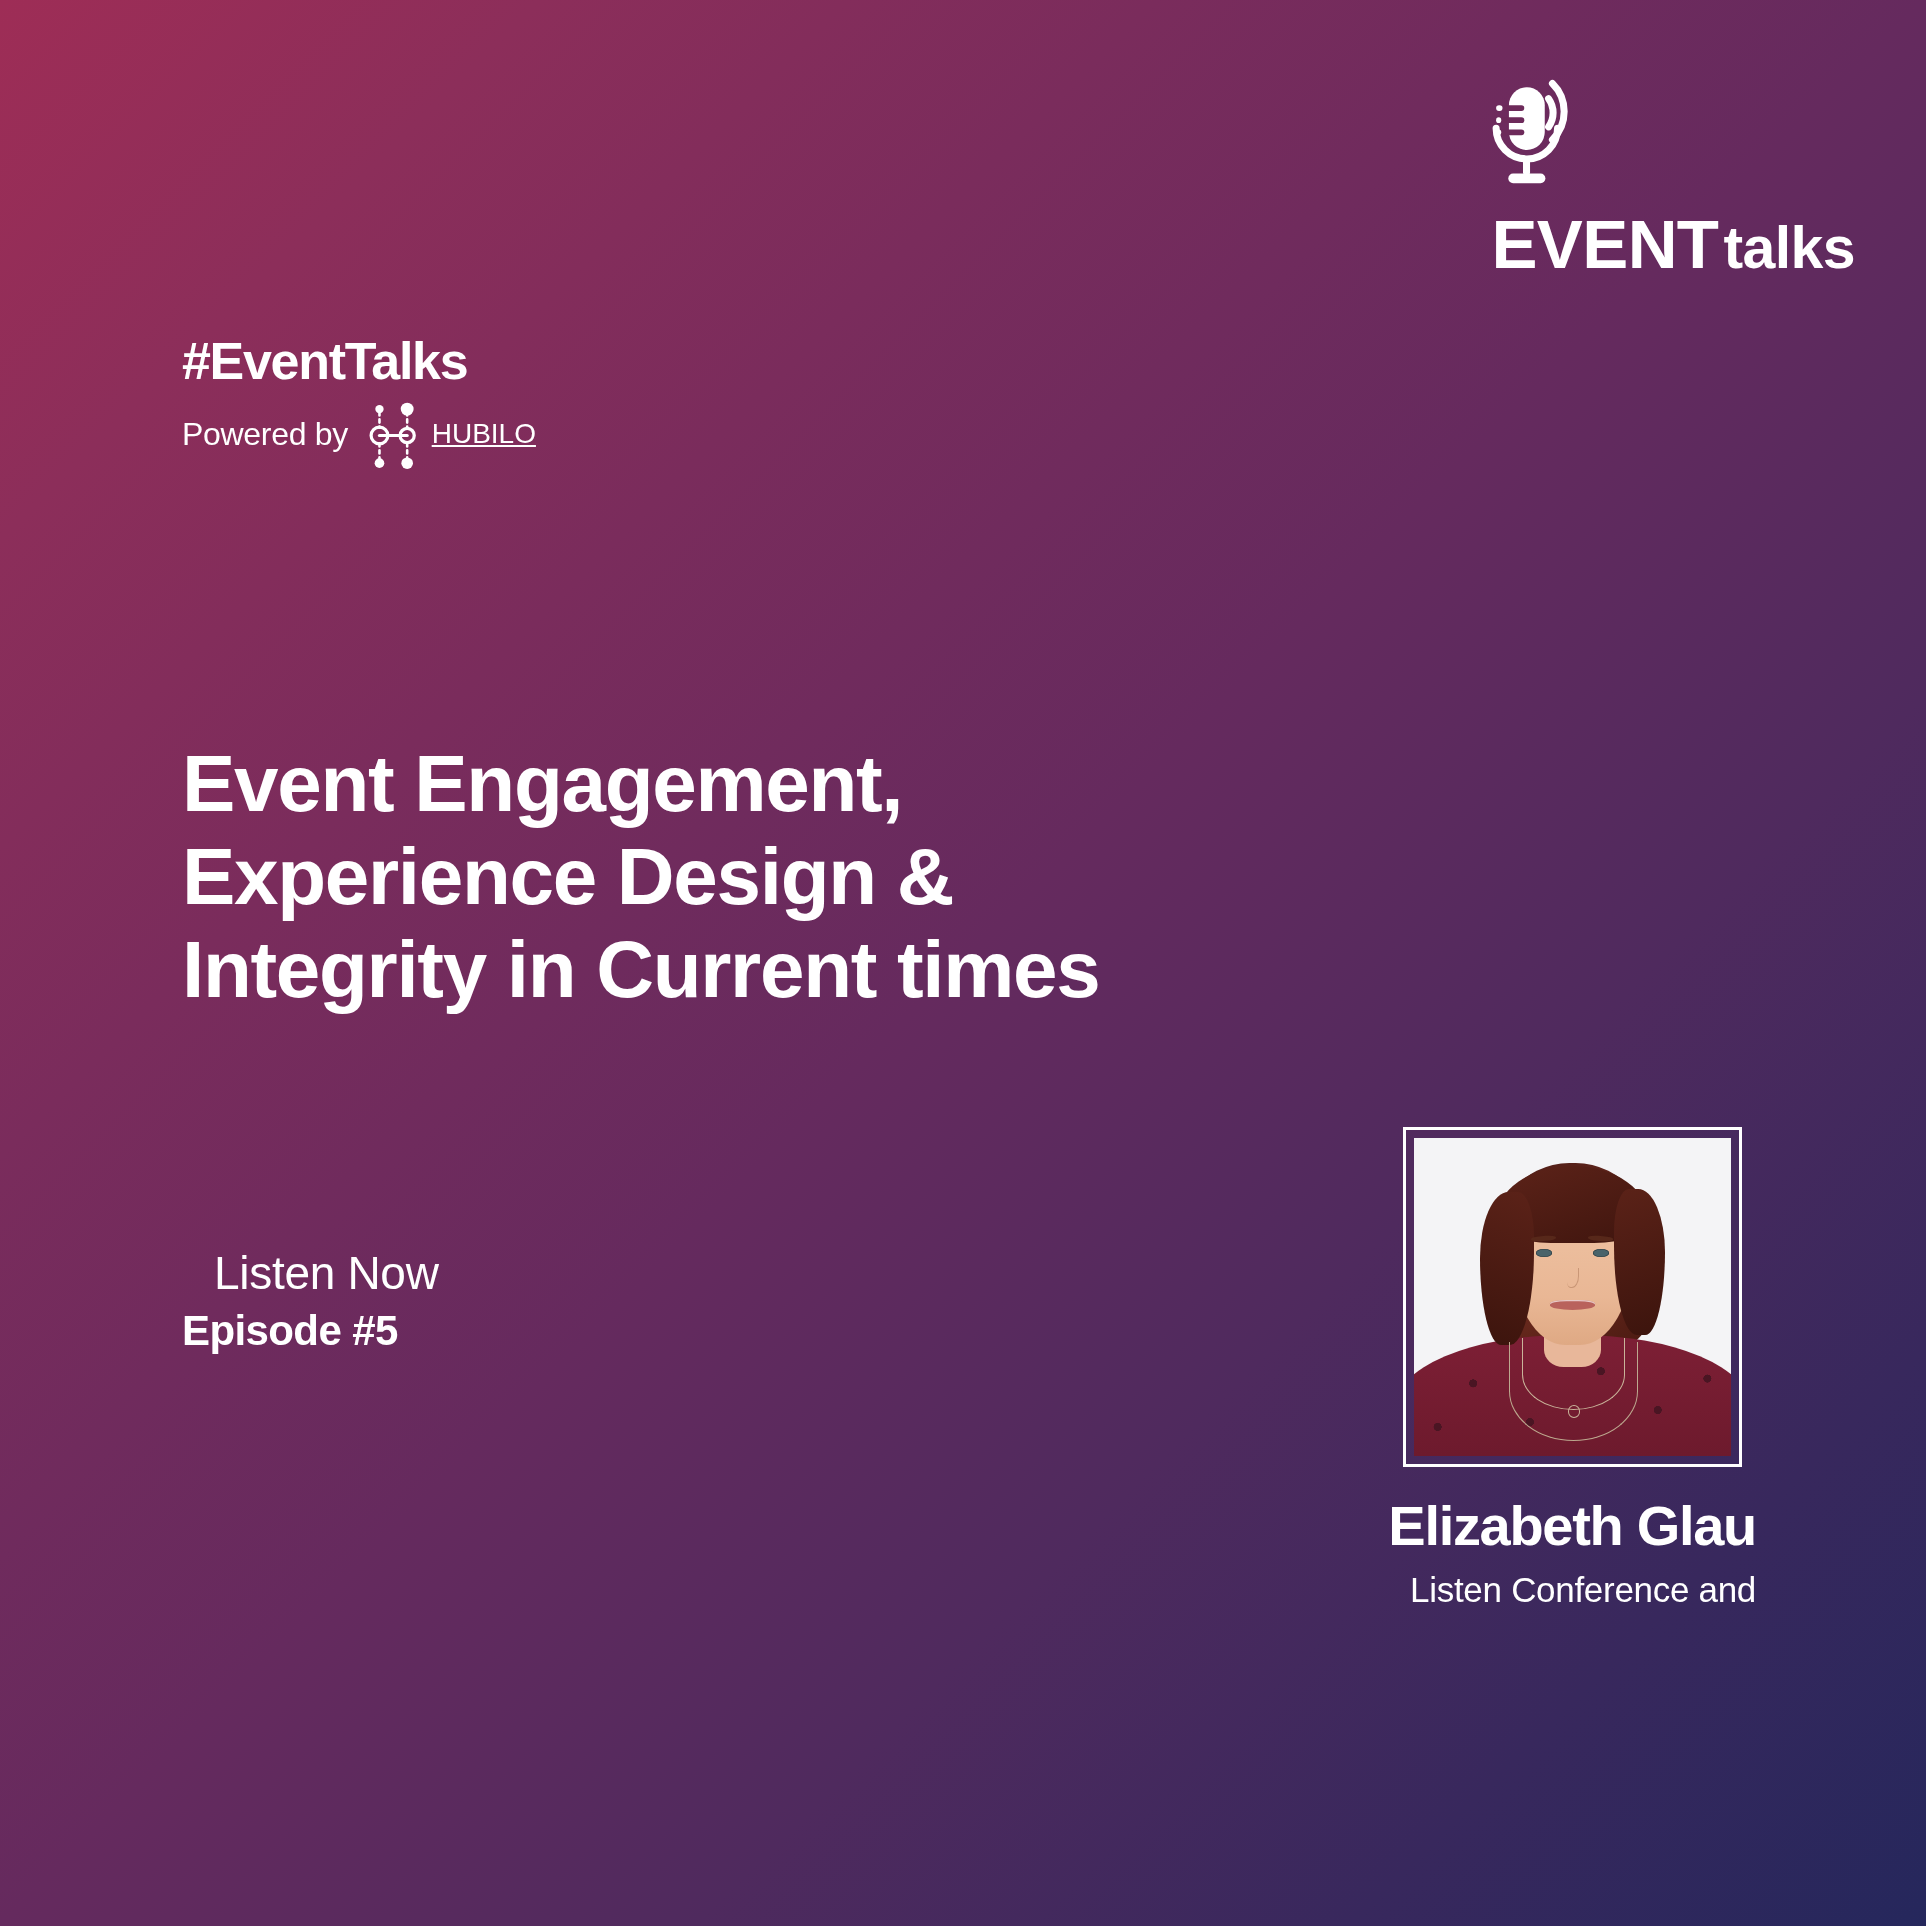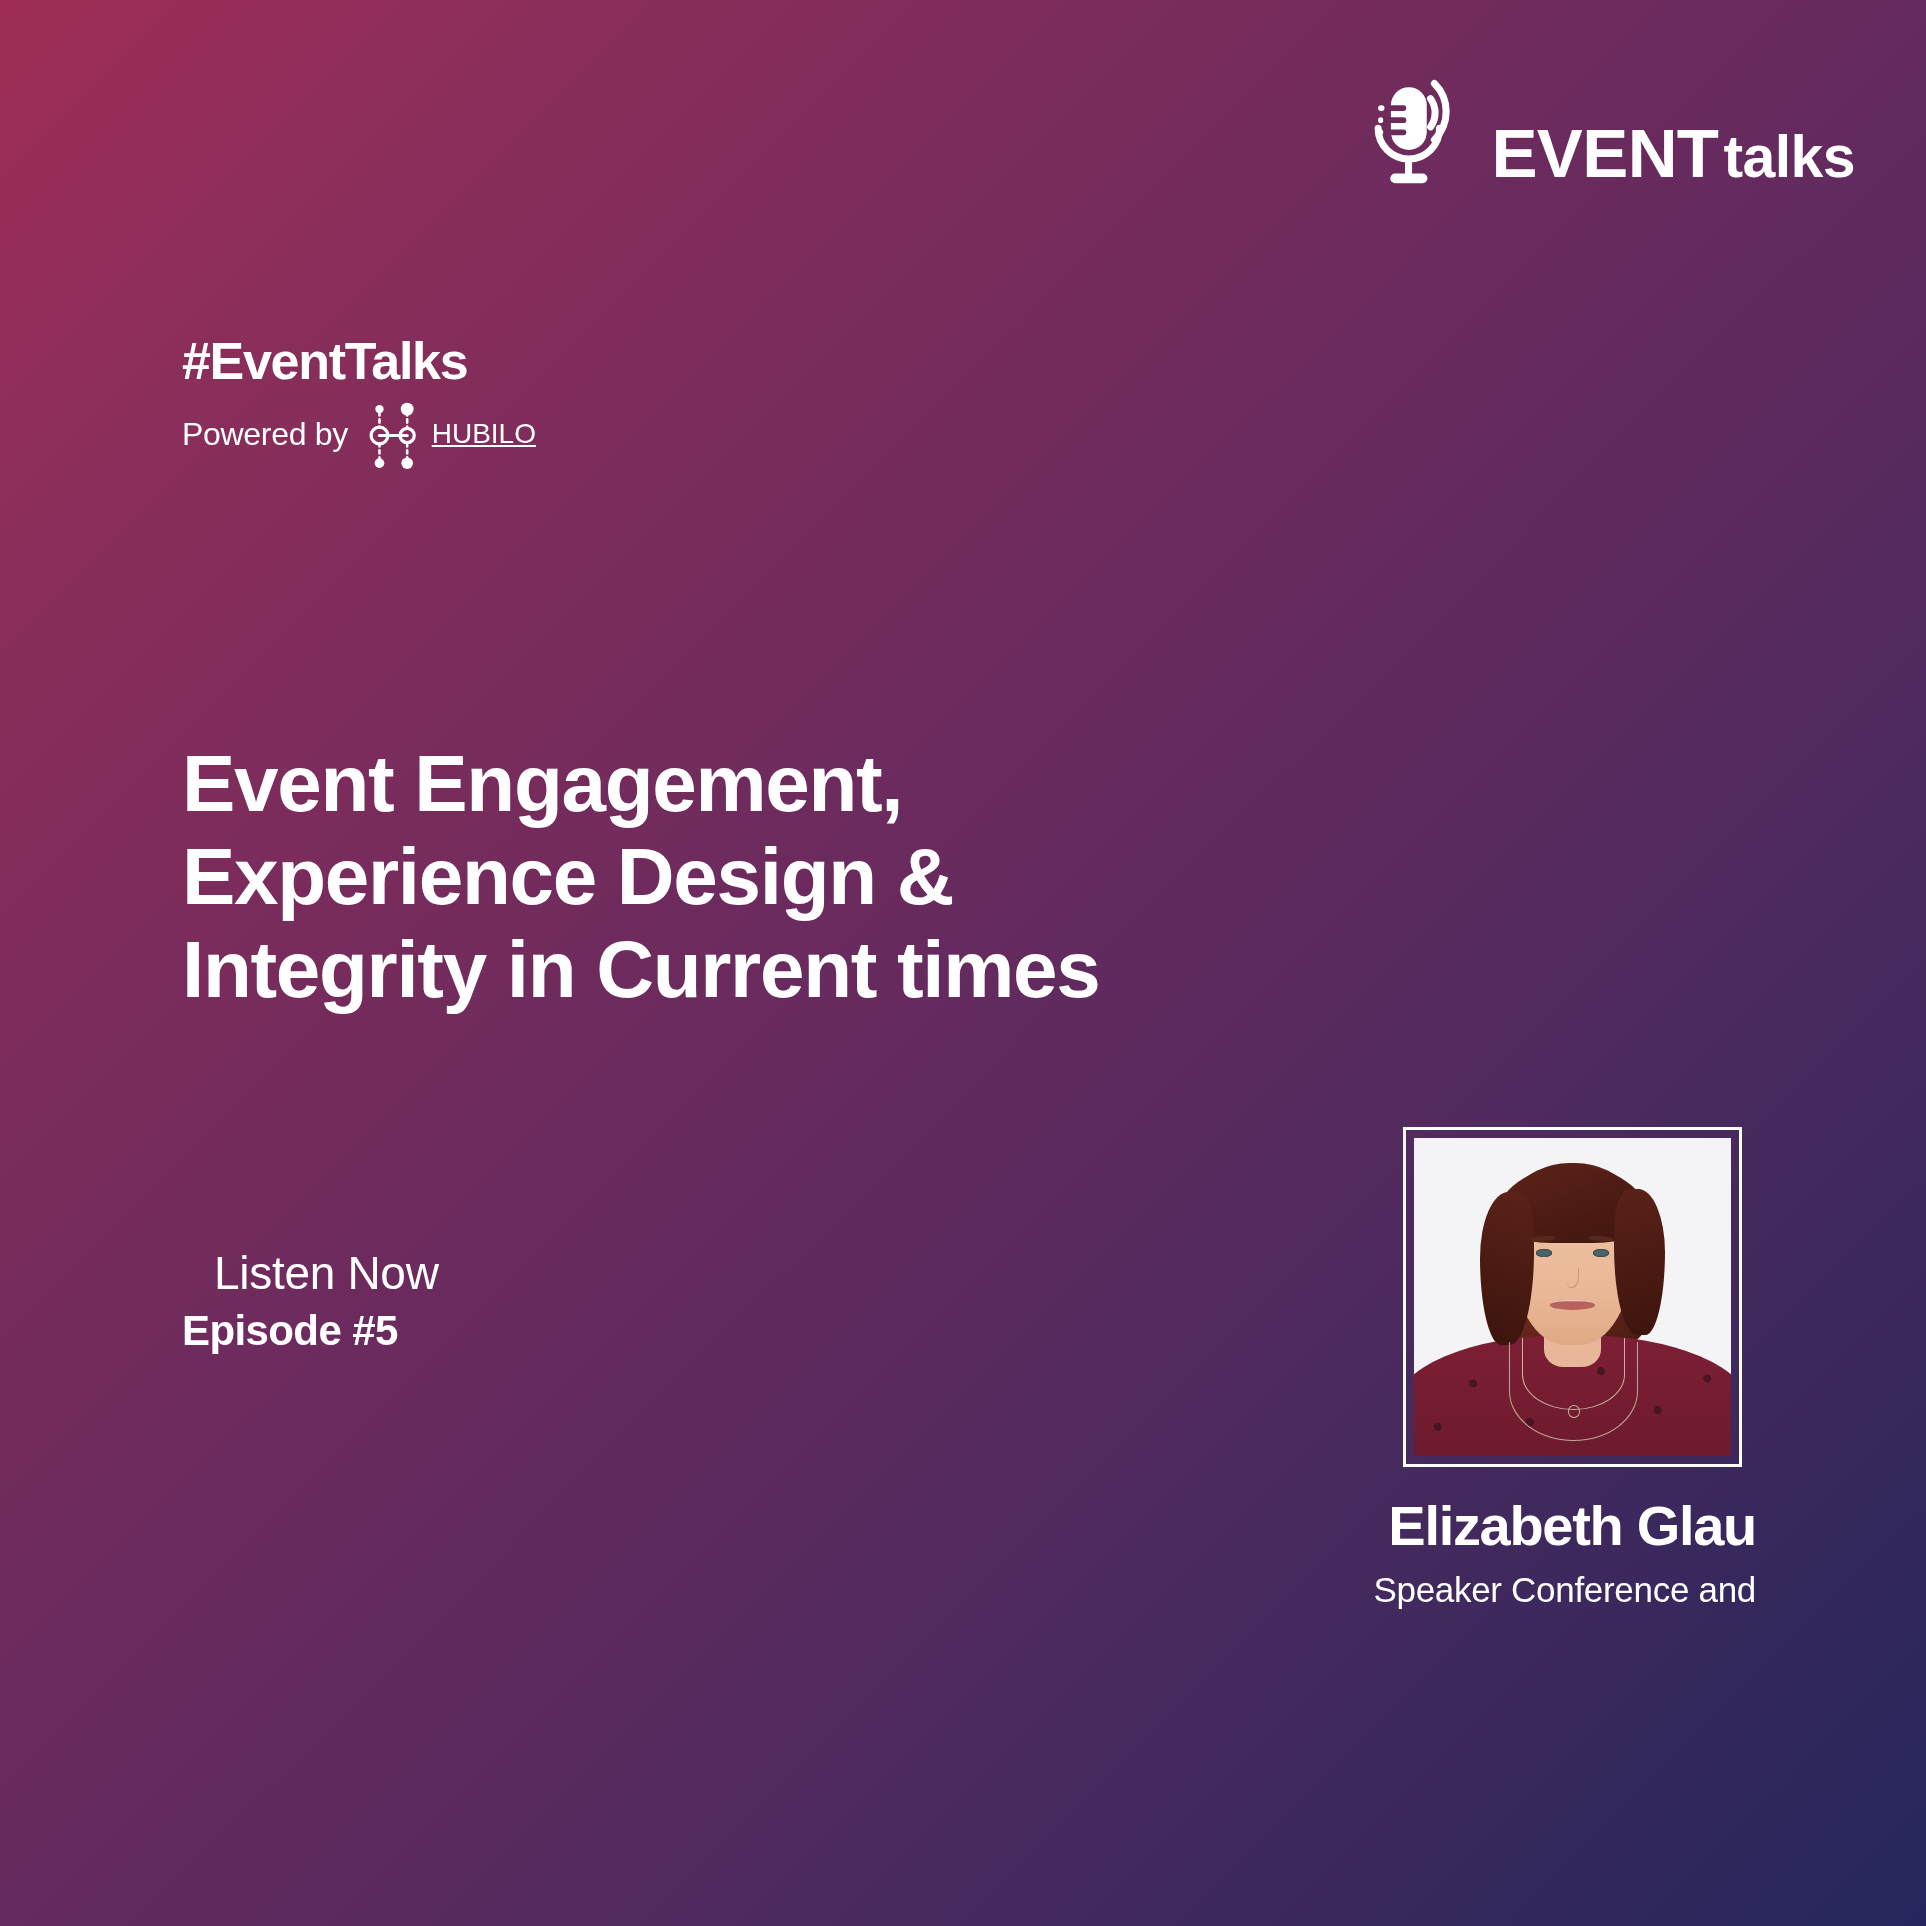--- a/index.html
+++ b/index.html
@@ -26,22 +26,23 @@
     color: #ffffff;
     -webkit-font-smoothing: antialiased;
   }
 
   
   #brand-logo {
     position: absolute;
     top: 69px;
     right: 71px;
     display: flex;
-    align-items: flex-end;
+    align-items: flex-start;
     gap: 22px;
+    flex-direction: column;
   }
 
   #brand-logo .mic-wrap {
     width: 96px;
     height: 119px;
     flex: 0 0 auto;
   }
 
   #brand-logo .wordmark {
     display: flex;
@@ -448,18 +449,18 @@
       <div class="ph-mouth"></div>
       <div class="ph-necklace"></div>
       <div class="ph-necklace two"></div>
       <div class="ph-pendant"></div>
     </div>
   </div>
 
   <div id="speaker-info">
     <div id="speaker-name">Elizabeth Glau</div>
     <div id="speaker-role">
-      <span class="rl">Speaker Conference and</span>
+      <span class="rl">Listen Conference and</span>
     </div>
   </div>
 
 </div>
 
 
 </body></html>

